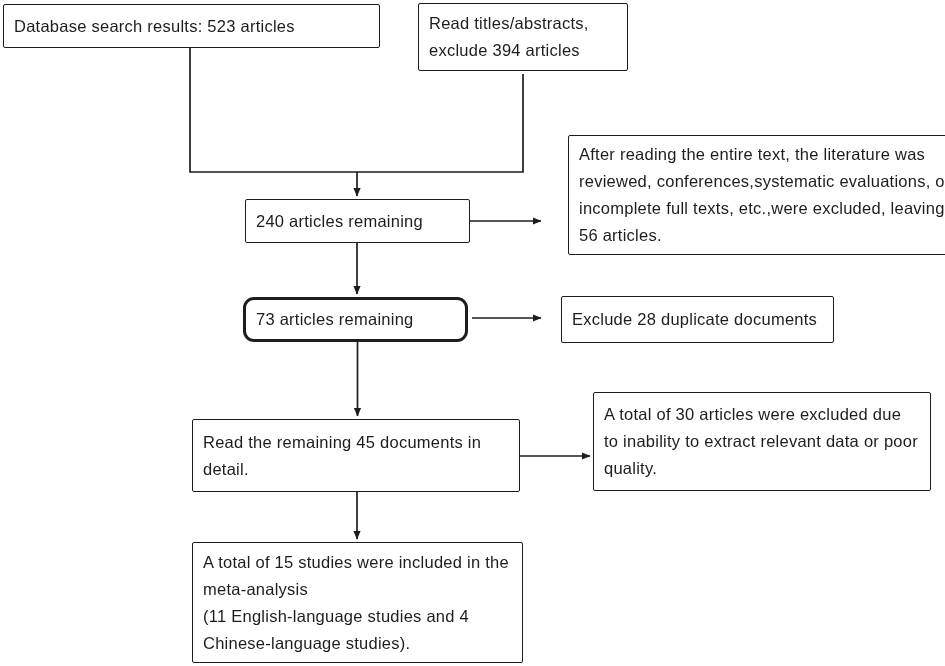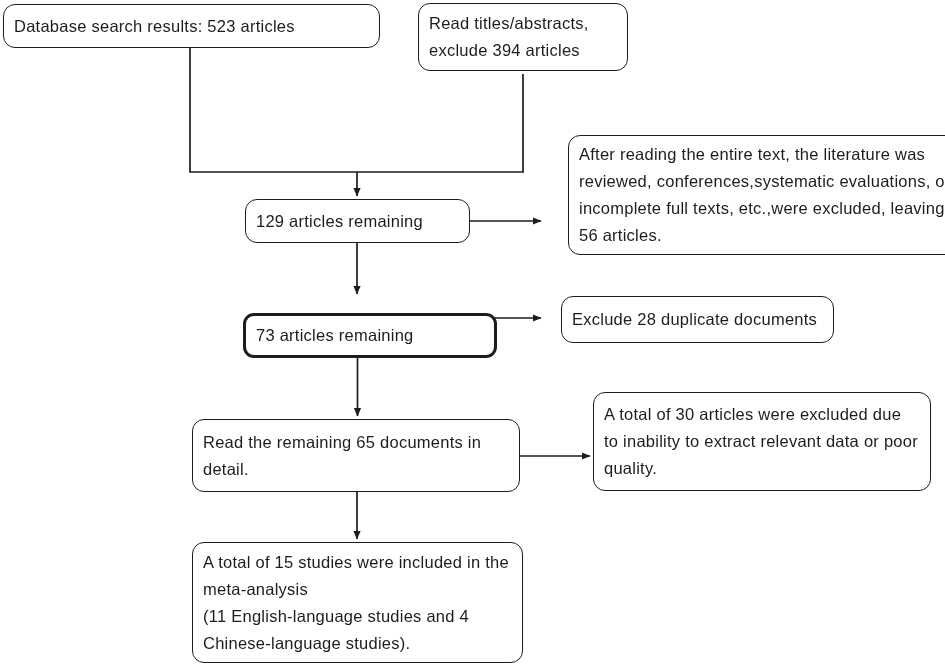--- a/index.html
+++ b/index.html
@@ -27,21 +27,21 @@
   .edge {
     fill: none;
     stroke: var(--line);
     stroke-width: 1.7;
   }
   .arrowhead { fill: var(--line); }
   .node {
     position: absolute;
     background: var(--background);
     border: 1.6px solid var(--line);
-    border-radius: 12px;
+    border-radius: 2px;
     display: flex;
     align-items: center;
     padding: 4px 10px;
     color: var(--text);
     font-size: 16.5px;
     line-height: 27px;
     letter-spacing: 0.25px;
   }
   .node.bold { border-width: 3.4px; border-radius: 11px; }
   .node.pr20 { padding-right: 12px; }
@@ -76,33 +76,33 @@
   <div class="node" style="left:418px; top:3px; width:210px; height:68px;">
     <span class="node-text">Read titles/abstracts,
 exclude 394 articles</span>
   </div>
 
   <div class="node" style="left:568px; top:126px; width:399px; height:120px;margin-top:9px;">
     <span class="node-text">After reading the entire text, the literature was reviewed, conferences,systematic evaluations, or incomplete full texts, etc.,were excluded, leaving 56 articles.</span>
   </div>
 
   <div class="node" style="left:245px; top:199px; width:225px; height:44px;">
-    <span class="node-text">129 articles remaining</span>
+    <span class="node-text">240 articles remaining</span>
   </div>
 
-  <div class="node bold" style="left:243px; top:297px; width:254px; height:45px;margin-top:16px;">
+  <div class="node bold" style="left:243px; top:297px; width:225px; height:45px;">
     <span class="node-text">73 articles remaining</span>
   </div>
 
   <div class="node" style="left:543px; top:296px; width:273px; height:47px;margin-left:18px;">
     <span class="node-text">Exclude 28 duplicate documents</span>
   </div>
 
   <div class="node" style="left:192px; top:419px; width:328px; height:73px;">
-    <span class="node-text">Read the remaining 65 documents in detail.</span>
+    <span class="node-text">Read the remaining 45 documents in detail.</span>
   </div>
 
   <div class="node pr20" style="left:593px; top:392px; width:338px; height:99px;">
     <span class="node-text">A total of 30 articles were excluded due to inability to extract relevant data or poor quality.</span>
   </div>
 
   <div class="node" style="left:192px; top:542px; width:331px; height:121px;justify-content:flex-end;">
     <span class="node-text">A total of 15 studies were included in the meta-analysis
 (11 English-language studies and 4 Chinese-language studies).</span>
   </div>

